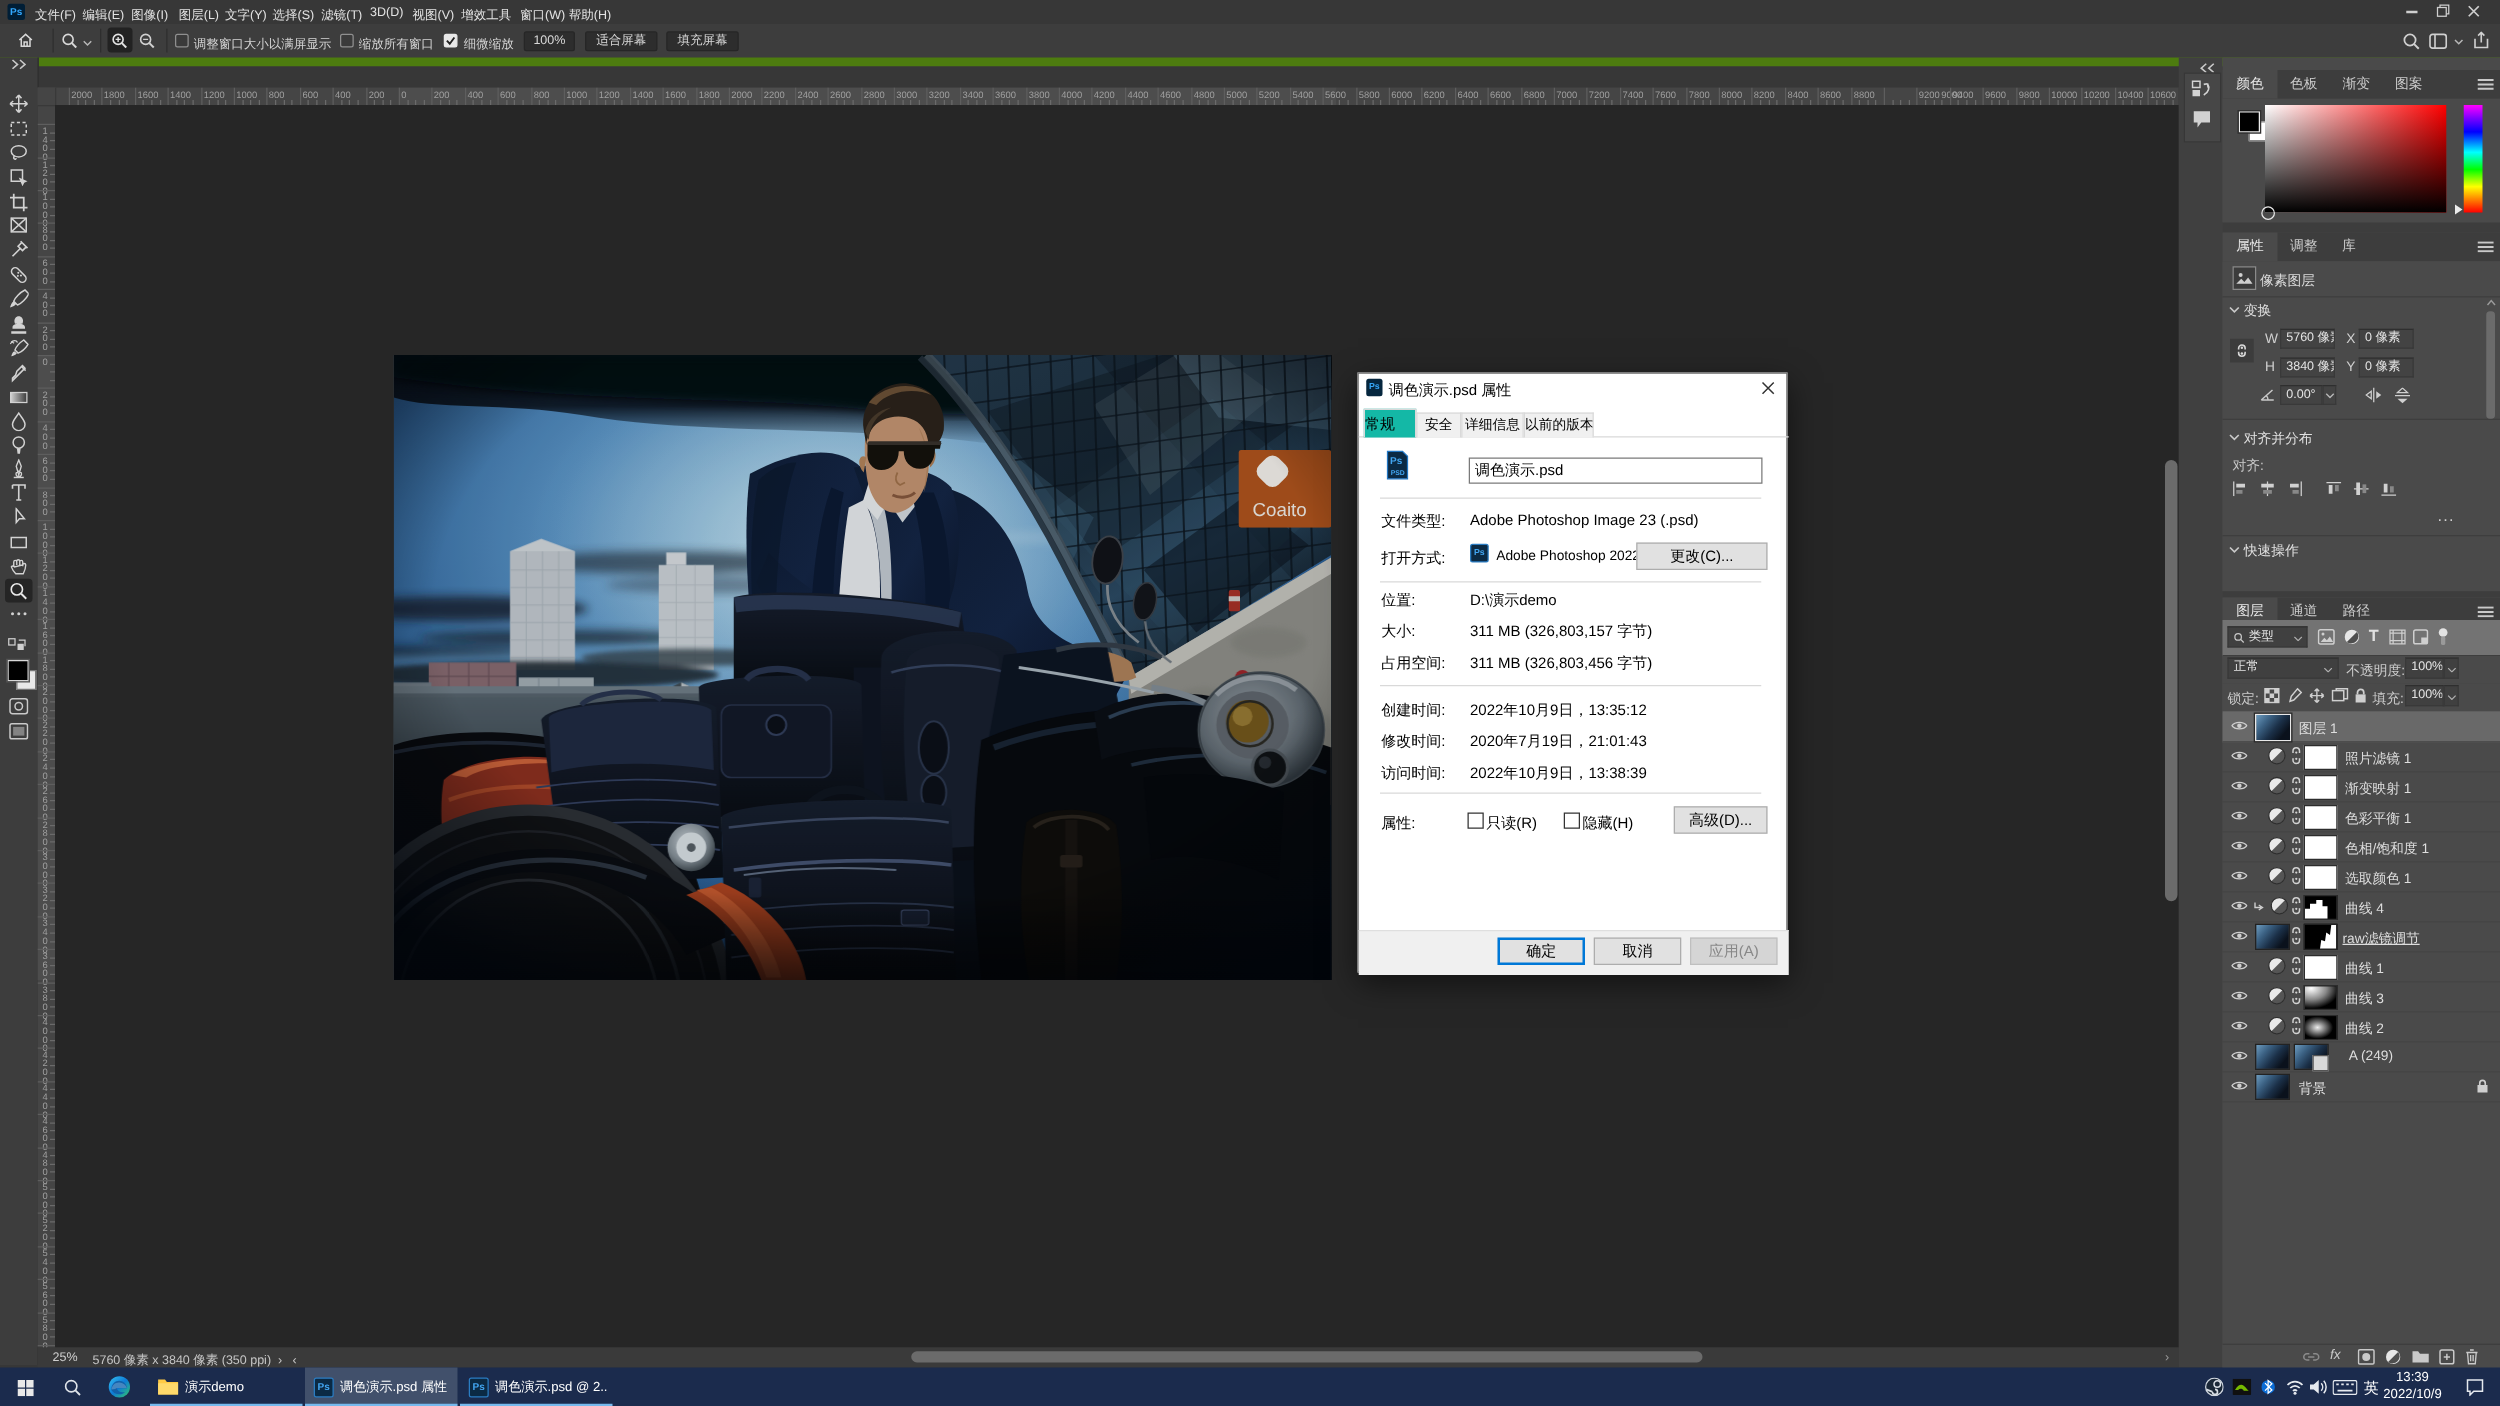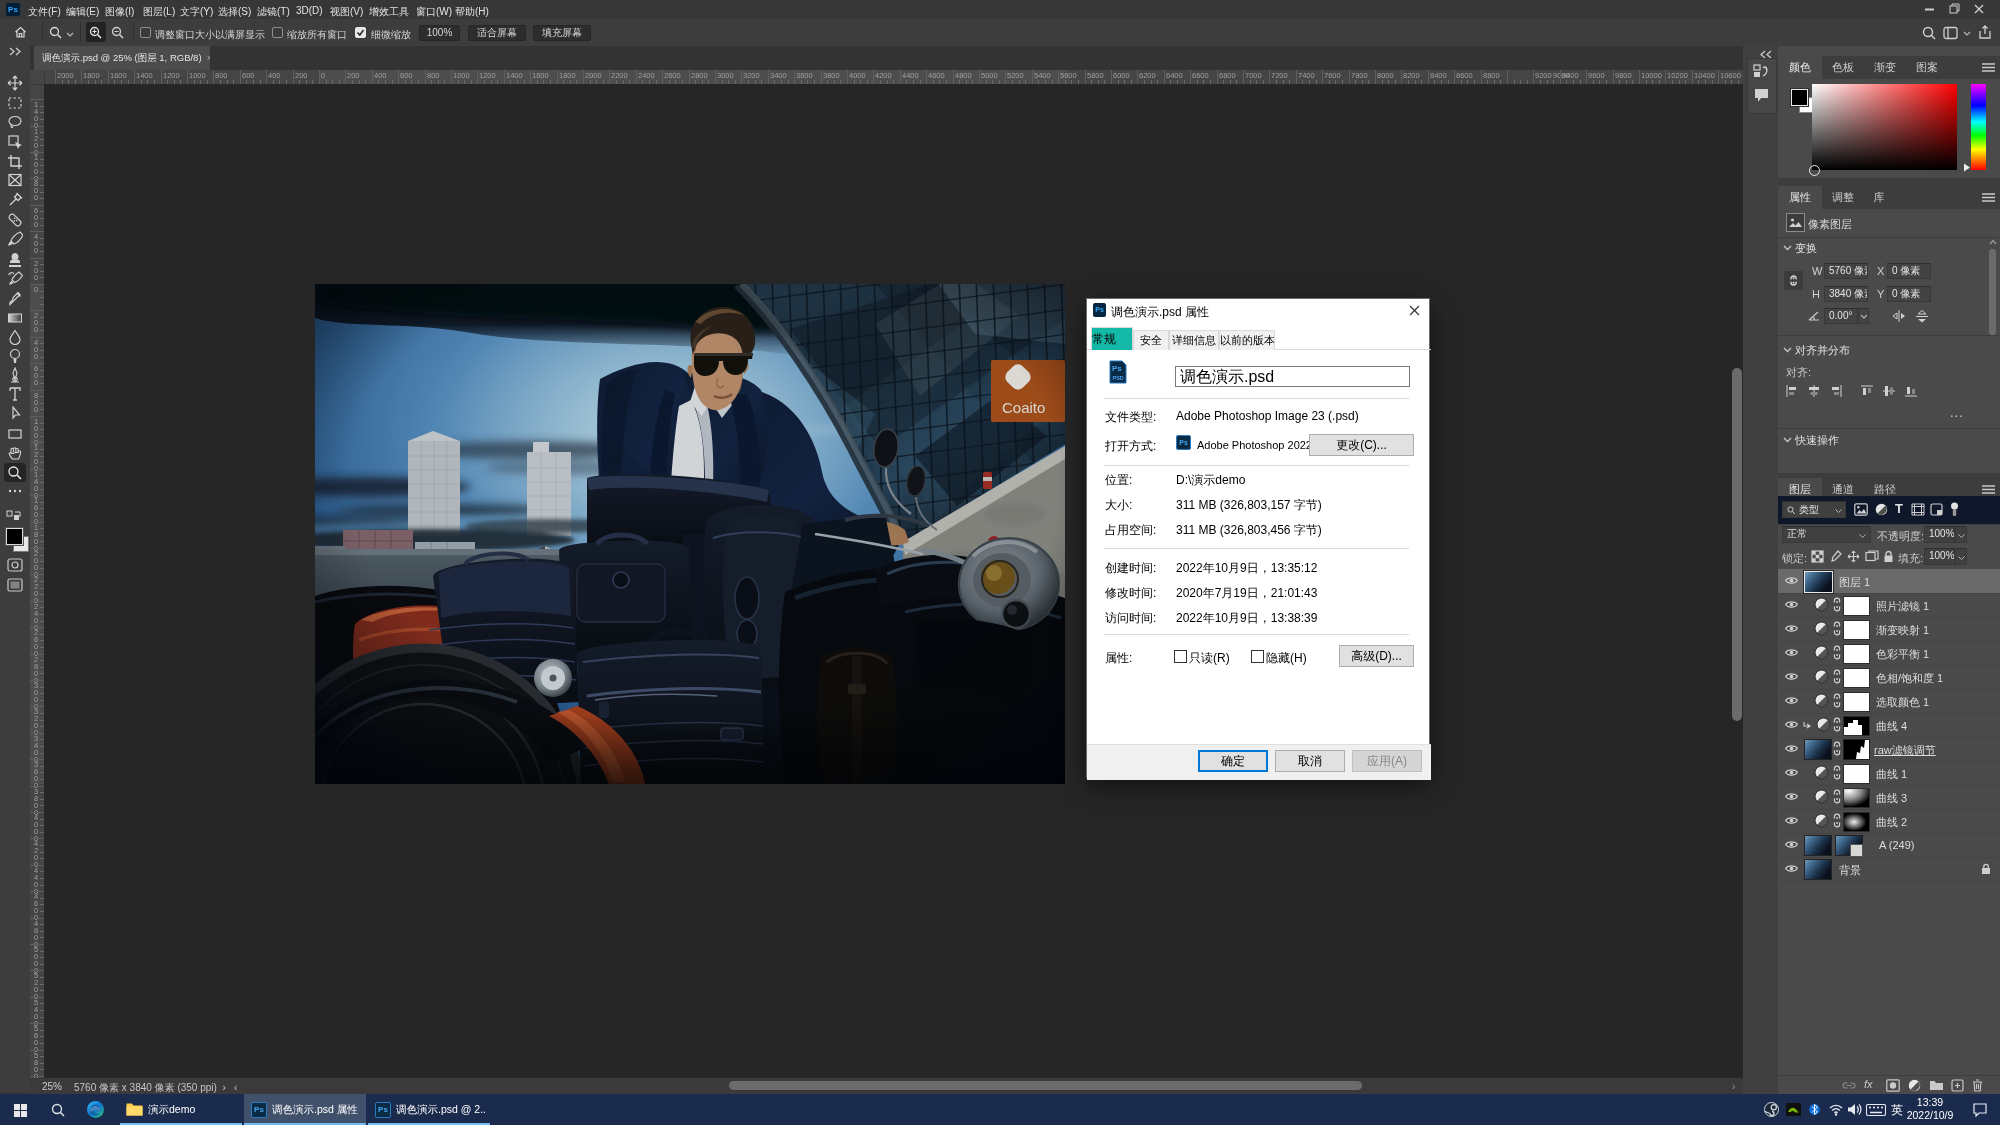--- a/index.html
+++ b/index.html
@@ -247,23 +247,20 @@
     <svg class="abs" style="left:7px;top:512px" width="16" height="14" viewBox="0 0 16 14">
         <rect x="1" y="1" width="14" height="12" rx="2" fill="none" stroke="#c9c9c9" stroke-width="1.2"></rect>
         <circle cx="8" cy="7" r="3" fill="none" stroke="#c9c9c9" stroke-width="1.2"></circle>
       </svg>
     <svg class="abs" style="left:7px;top:532px" width="16" height="14" viewBox="0 0 16 14">
         <rect x="1" y="1" width="14" height="12" rx="1.5" fill="none" stroke="#c9c9c9" stroke-width="1.2"></rect>
         <rect x="3.5" y="3.5" width="9" height="7" fill="#c9c9c9" fill-opacity="0.5"></rect>
       </svg>
   </div>
 
-  <div id="tabbar" class="abs">
-      <div id="doctab">调色演示.psd @ 25% (图层 1, RGB/8)&nbsp;&nbsp;<span style="color:#b5b5b5">×</span></div>
-    </div>
 
   <div id="hruler" class="abs">
       <div class="abs" style="left:289px;top:0;width:750px;height:14px;background:#4d4d4d;"></div>
       <div class="rlabel" style="left:27px;">2000</div>
       <div class="rtick" style="left:25px;height:14px;background:#5e5e5e;"></div>
       <div class="rtick" style="left:32px;"></div>
       <div class="rtick" style="left:38px;"></div>
       <div class="rtick" style="left:45px;"></div>
       <div class="rlabel" style="left:53px;">1800</div>
       <div class="rtick" style="left:51px;height:14px;background:#5e5e5e;"></div>
@@ -1271,21 +1268,21 @@
 
     <div id="layerspanel" class="abs" style="left:0;top:432px;width:222px;height:616px;background:#4a4a4a;">
     <div class="ptabbar" style="top:0;">
   <div class="ptab active" style="left:0px;width:44px;">图层</div>
   <div class="ptab" style="left:44px;width:42px;">通道</div>
   <div class="ptab" style="left:86px;width:42px;">路径</div>
   <svg class="hamb" style="top:7px" viewBox="0 0 13 9">
             <path d="M0 1 h13 M0 4.5 h13 M0 8 h13" stroke="#c9c9c9" stroke-width="1.6"></path>
           </svg>
 </div>
-    <div class="abs" style="left:0;top:18px;width:222px;height:28px;background:#0f172a;border-bottom:1px solid #3e3e3e;">
+    <div class="abs" style="left:0;top:18px;width:222px;height:28px;background:#737373;border-bottom:1px solid #3e3e3e;">
   <div class="field" style="left:4px;top:5px;width:64px;height:17px;background:#404040;">
     <svg width="9" height="9" viewBox="0 0 9 9" style="margin-top:4px">
               <circle cx="3.5" cy="3.5" r="2.6" stroke="#c9c9c9" fill="none"></circle>
               <line x1="5.5" y1="5.5" x2="8" y2="8" stroke="#c9c9c9"></line>
             </svg>
     <span style="position:absolute;left:16px;top:1px;">类型</span>
     <svg width="7" height="4" style="position:absolute;right:3px;top:7px">
               <path d="M0.5 0.5 L3.5 3.5 L6.5 0.5" stroke="#b0b0b0" fill="none"></path>
             </svg>
   </div>
@@ -1620,21 +1617,21 @@
     <div class="abs" style="left:4px;top:28px;width:42px;height:23px;background:#14b8a6;border:1px solid #d9d9d9;border-bottom:none;box-sizing:border-box;text-align:left;line-height:22px;font-size:12px;white-space:nowrap;overflow:hidden;">常规</div>
     <div class="abs" style="left:46px;top:31px;width:36px;height:20px;background:#f0f0f0;border:1px solid #d9d9d9;border-bottom:none;box-sizing:border-box;text-align:center;line-height:19px;font-size:11px;white-space:nowrap;overflow:hidden;">安全</div>
     <div class="abs" style="left:82px;top:31px;width:50px;height:20px;background:#f0f0f0;border:1px solid #d9d9d9;border-bottom:none;box-sizing:border-box;text-align:center;line-height:19px;font-size:11px;white-space:nowrap;overflow:hidden;">详细信息</div>
     <div class="abs" style="left:132px;top:31px;width:56px;height:20px;background:#f0f0f0;border:1px solid #d9d9d9;border-bottom:none;box-sizing:border-box;text-align:center;line-height:19px;font-size:11px;white-space:nowrap;overflow:hidden;">以前的版本</div>
 
     <svg class="abs" style="left:21px;top:61px" width="20" height="24" viewBox="0 0 20 24">
       <path d="M2 1 h12 l4 4 v18 H2 Z" fill="#0b2a44" stroke="#2277c4" stroke-width="1"></path>
       <text x="4" y="11" font-size="8" font-weight="bold" fill="#42a5f0">Ps</text>
       <text x="4.5" y="20" font-size="5.5" font-weight="bold" fill="#42a5f0">PSD</text>
     </svg>
-    <div class="abs" style="left:88px;top:67px;width:235px;height:21px;border:1px solid #7a7a7a;box-sizing:border-box;font-size:16px;line-height:19px;padding-left:4px;">调色演示.psd</div>
+    <div class="abs" style="left:88px;top:67px;width:235px;height:21px;border:1px solid #7a7a7a;box-sizing:border-box;font-size:12px;line-height:19px;padding-left:4px;">调色演示.psd</div>
     <div class="dsep" style="top:99px;"></div>
     <div class="dlbl" style="top:110px;">文件类型:</div>
       <div class="dval" style="top:110px;">Adobe Photoshop Image 23 (.psd)</div>
     <div class="dlbl" style="top:139px;">打开方式:</div>
     <div class="abs" style="left:89px;top:136px;width:13px;height:13px;background:#0b2a44;border:1px solid #2a7cc2;border-radius:2px;">
         <div style="color:#42a5f0;font-size:7px;font-weight:bold;text-align:center;line-height:13px;">Ps</div>
       </div>
     <div class="dval" style="left:110px;top:140px;width:112px;overflow:hidden;font-size:11px;">Adobe Photoshop 2022</div>
     <div class="wbtn" style="left:222px;top:135px;width:105px;">更改(C)...</div>
     <div class="dsep" style="top:166px;"></div>

